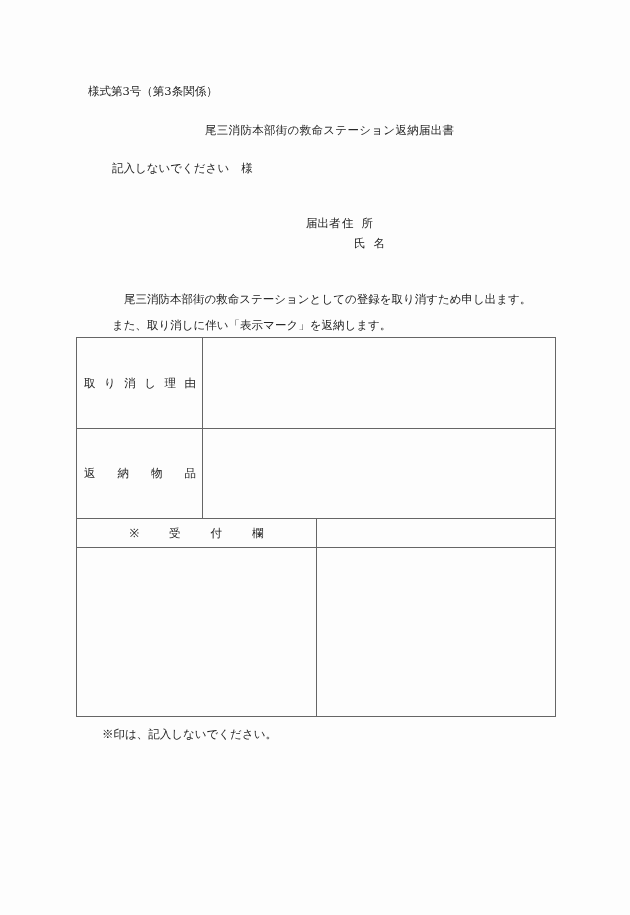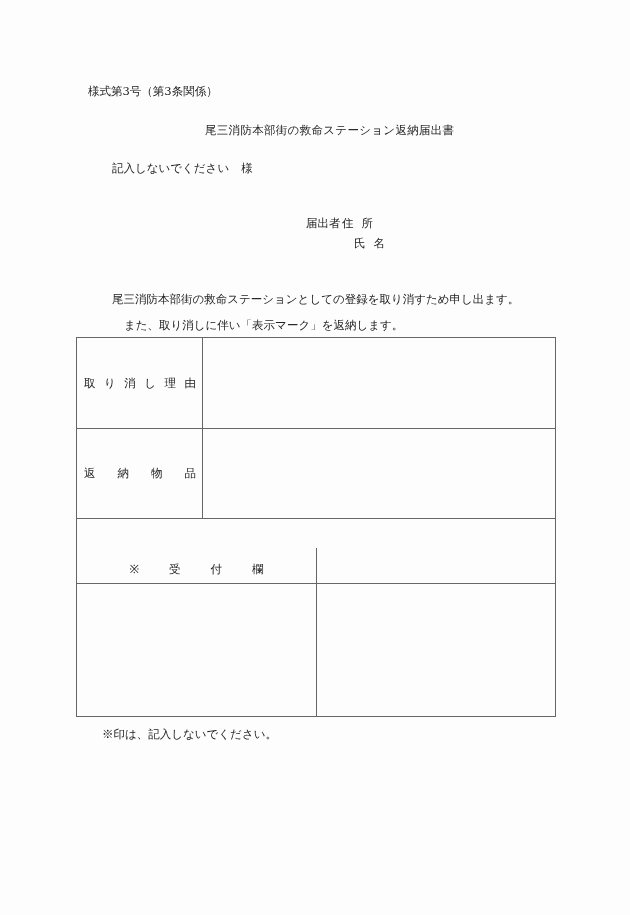--- a/index.html
+++ b/index.html
@@ -9,31 +9,31 @@
     color: #222; font-size: 11.5px;
   }
   .abs { position: absolute; white-space: nowrap; margin-left: 12px; }
   .form-no { left: 76px; top: 84px; }
   .title { left: 193px; top: 123px; letter-spacing: 0.3px; }
   .addressee { left: 100px; top: 161px; }
   .addressee .sama { margin-left: 12px; }
   .applicant-label { left: 294px; top: 216px; }
   .addr-label { left: 330px; top: 216px; letter-spacing: 8px; }
   .name-label { left: 342px; top: 236px; letter-spacing: 8px; font-family: Liberation Mono, monospace; }
-  .body1 { left: 100px; top: 292px; }
-  .body2 { left: 112px; top: 318px; }
+  .body1 { left: 112px; top: 292px; }
+  .body2 { left: 100px; top: 318px; }
 
   .form-table {
     position: absolute; left: 76px; top: 337px; width: 480px; height: 380px;
     border: 1.5px solid #666; box-sizing: border-box;
   }
   .row { position: absolute; left: 0; right: 0; border-bottom: 1.5px solid #666; box-sizing: border-box; }
   .row1 { top: 0; height: 91px; }
   .row2 { top: 91px; height: 90px; }
-  .row3 { top: 181px; height: 29px; margin-top: 36px; }
+  .row3 { top: 181px; height: 29px; }
   .row4 { top: 210px; bottom: 0; border-bottom: none; }
   .label-cell {
     position: absolute; left: 0; top: 0; bottom: 0; width: 126px;
     border-right: 1.5px solid #666; box-sizing: border-box;
     display: flex; align-items: center; justify-content: space-between;
     padding: 0 6px 0 7px;
   }
   .value-cell {
     position: absolute; left: 126px; top: 0; bottom: 0; right: 0;
     display: flex; align-items: center; padding-left: 18px;

